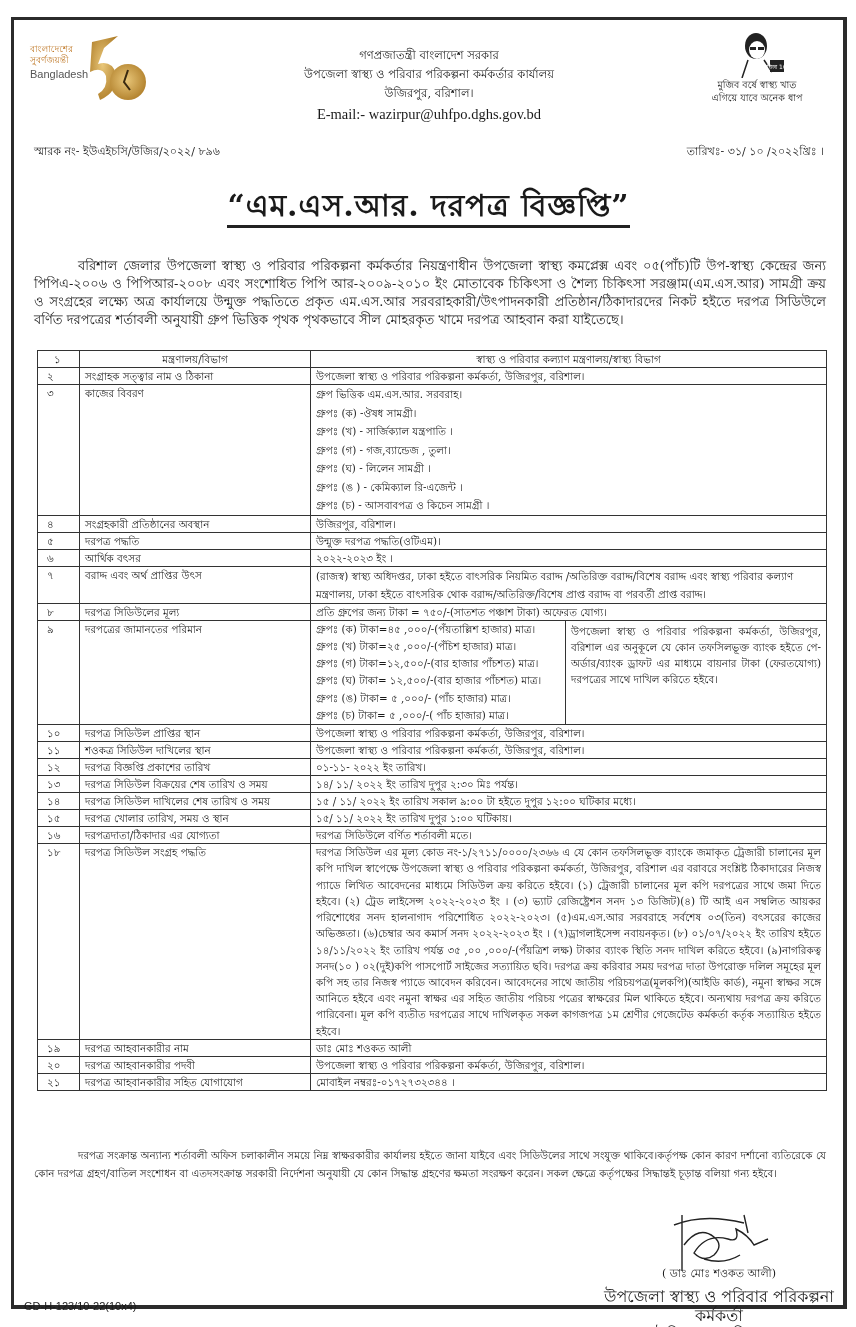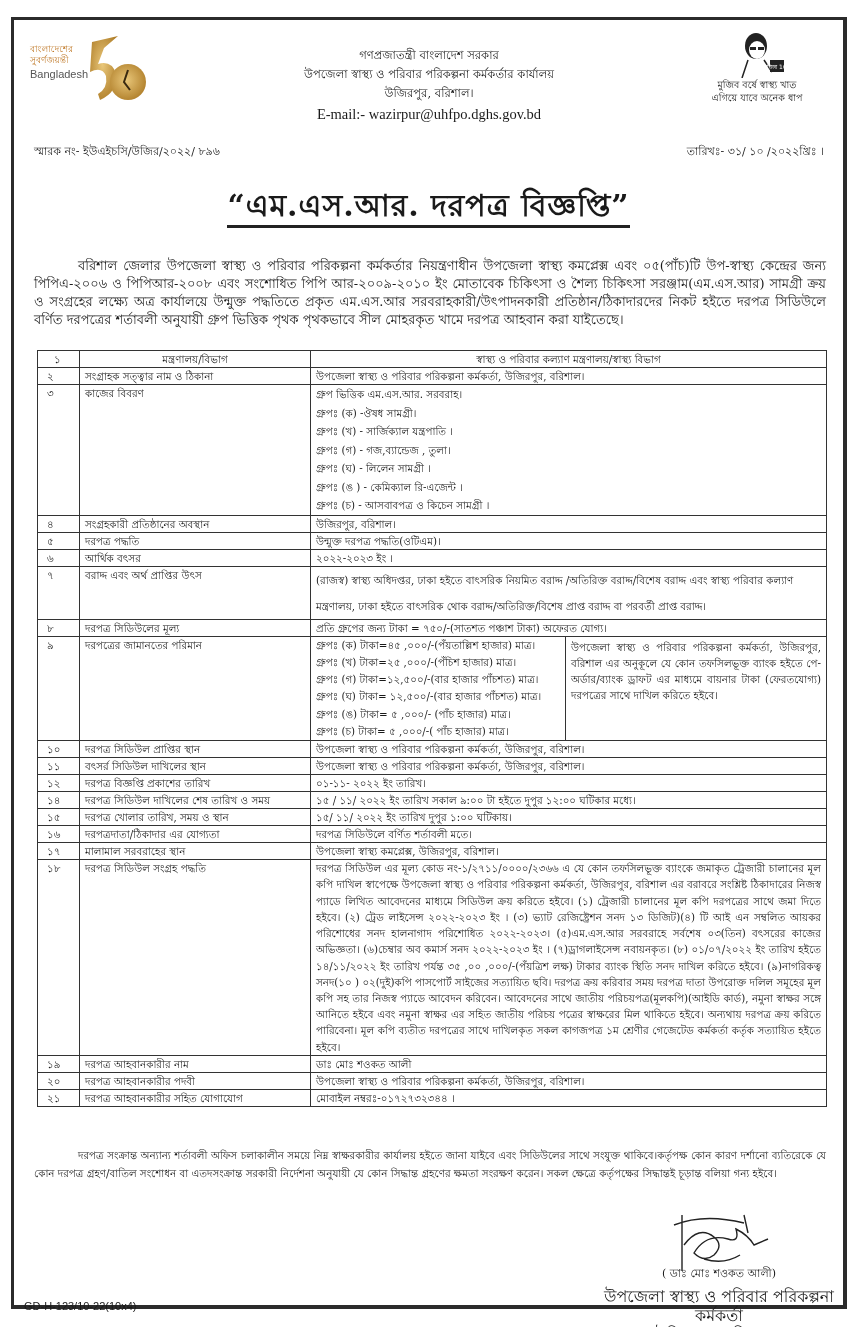--- a/index.html
+++ b/index.html
@@ -136,21 +136,21 @@
       <td colspan="2">উন্মুক্ত দরপত্র পদ্ধতি(ওটিএম)।</td>
     </tr>
     <tr>
       <td class="no">৬</td>
       <td class="lbl">আর্থিক বৎসর</td>
       <td colspan="2">২০২২-২০২৩ ইং ।</td>
     </tr>
     <tr>
       <td class="no">৭</td>
       <td class="lbl">বরাদ্দ এবং অর্থ প্রাপ্তির উৎস</td>
-      <td colspan="2" style="line-height:26px">(রাজস্ব) স্বাস্থ্য অধিদপ্তর, ঢাকা হইতে বাৎসরিক নিয়মিত বরাদ্দ /অতিরিক্ত বরাদ্দ/বিশেষ বরাদ্দ এবং স্বাস্থ্য পরিবার কল্যাণ মন্ত্রণালয়, ঢাকা হইতে বাৎসরিক থোক বরাদ্দ/অতিরিক্ত/বিশেষ প্রাপ্ত বরাদ্দ বা পরবর্তী প্রাপ্ত বরাদ্দ।</td>
+      <td colspan="2" style="line-height:18px">(রাজস্ব) স্বাস্থ্য অধিদপ্তর, ঢাকা হইতে বাৎসরিক নিয়মিত বরাদ্দ /অতিরিক্ত বরাদ্দ/বিশেষ বরাদ্দ এবং স্বাস্থ্য পরিবার কল্যাণ মন্ত্রণালয়, ঢাকা হইতে বাৎসরিক থোক বরাদ্দ/অতিরিক্ত/বিশেষ প্রাপ্ত বরাদ্দ বা পরবর্তী প্রাপ্ত বরাদ্দ।</td>
     </tr>
     <tr>
       <td class="no">৮</td>
       <td class="lbl">দরপত্র সিডিউলের মূল্য</td>
       <td colspan="2">প্রতি গ্রুপের জন্য টাকা = ৭৫০/-(সাতশত পঞ্চাশ টাকা) অফেরত যোগ্য।</td>
     </tr>
     <tr>
       <td class="no">৯</td>
       <td class="lbl">দরপত্রের জামানতের পরিমান</td>
       <td class="deposit-list" style="width:255px">
@@ -163,47 +163,47 @@
       </td>
       <td class="deposit-note">উপজেলা স্বাস্থ্য ও পরিবার পরিকল্পনা কর্মকর্তা, উজিরপুর, বরিশাল এর অনুকূলে যে কোন তফসিলভূক্ত ব্যাংক হইতে পে-অর্ডার/ব্যাংক ড্রাফট এর মাধ্যমে বায়নার টাকা (ফেরতযোগ্য) দরপত্রের সাথে দাখিল করিতে হইবে।</td>
     </tr>
     <tr>
       <td class="no">১০</td>
       <td class="lbl">দরপত্র সিডিউল প্রাপ্তির স্থান</td>
       <td colspan="2">উপজেলা স্বাস্থ্য ও পরিবার পরিকল্পনা কর্মকর্তা, উজিরপুর, বরিশাল।</td>
     </tr>
     <tr>
       <td class="no">১১</td>
-      <td class="lbl">বৎসর্র সিডিউল দাখিলের স্থান</td>
+      <td class="lbl">শওকত্র সিডিউল দাখিলের স্থান</td>
       <td colspan="2">উপজেলা স্বাস্থ্য ও পরিবার পরিকল্পনা কর্মকর্তা, উজিরপুর, বরিশাল।</td>
     </tr>
     <tr>
       <td class="no">১২</td>
       <td class="lbl">দরপত্র বিজ্ঞপ্তি প্রকাশের তারিখ</td>
       <td colspan="2">০১-১১- ২০২২ ইং তারিখ।</td>
     </tr>
     <tr>
+      <td class="no">১৩</td>
+      <td class="lbl">দরপত্র সিডিউল বিক্রয়ের শেষ তারিখ ও সময়</td>
+      <td colspan="2">১৪/ ১১/ ২০২২ ইং তারিখ দুপুর ২:৩০ মিঃ পর্যন্ত।</td>
+    </tr>
+    <tr>
       <td class="no">১৪</td>
       <td class="lbl">দরপত্র সিডিউল দাখিলের শেষ তারিখ ও সময়</td>
       <td colspan="2">১৫ / ১১/ ২০২২ ইং তারিখ সকাল ৯:০০ টা হইতে দুপুর ১২:০০ ঘটিকার মধ্যে।</td>
     </tr>
     <tr>
       <td class="no">১৫</td>
       <td class="lbl">দরপত্র খোলার তারিখ, সময় ও স্থান</td>
       <td colspan="2">১৫/ ১১/ ২০২২ ইং তারিখ দুপুর ১:০০ ঘটিকায়।</td>
     </tr>
     <tr>
       <td class="no">১৬</td>
       <td class="lbl">দরপত্রদাতা/ঠিকাদার এর যোগ্যতা</td>
       <td colspan="2">দরপত্র সিডিউলে বর্ণিত শর্তাবলী মতে।</td>
-    </tr>
-    <tr>
-      <td class="no">১৭</td>
-      <td class="lbl">মালামাল সরবরাহের স্থান</td>
-      <td colspan="2">উপজেলা স্বাস্থ্য কমপ্লেক্স, উজিরপুর, বরিশাল।</td>
     </tr>
     <tr>
       <td class="no">১৮</td>
       <td class="lbl">দরপত্র সিডিউল সংগ্রহ পদ্ধতি</td>
       <td colspan="2" class="justify">দরপত্র সিডিউল এর মূল্য কোড নং-১/২৭১১/০০০০/২৩৬৬ এ যে কোন তফসিলভূক্ত ব্যাংকে জমাকৃত ট্রেজারী চালানের মূল কপি দাখিল স্বাপেক্ষে উপজেলা স্বাস্থ্য ও পরিবার পরিকল্পনা কর্মকর্তা, উজিরপুর, বরিশাল এর বরাবরে সংশ্লিষ্ট ঠিকাদারের নিজস্ব প্যাডে লিখিত আবেদনের মাধ্যমে সিডিউল ক্রয় করিতে হইবে। (১) ট্রেজারী চালানের মূল কপি দরপত্রের সাথে জমা দিতে হইবে। (২) ট্রেড লাইসেন্স ২০২২-২০২৩ ইং । (৩) ভ্যাট রেজিষ্ট্রেশন সনদ ১৩ ডিজিট)(৪) টি আই এন সম্বলিত আয়কর পরিশোধের সনদ হালনাগাদ পরিশোধিত ২০২২-২০২৩। (৫)এম.এস.আর সরবরাহে সর্বশেষ ০৩(তিন) বৎসরের কাজের অভিজ্ঞতা। (৬)চেম্বার অব কমার্স সনদ ২০২২-২০২৩ ইং । (৭)ড্রাগলাইসেন্স নবায়নকৃত। (৮) ০১/০৭/২০২২ ইং তারিখ হইতে ১৪/১১/২০২২ ইং তারিখ পর্যন্ত ৩৫ ,০০ ,০০০/-(পঁয়ত্রিশ লক্ষ) টাকার ব্যাংক স্থিতি সনদ দাখিল করিতে হইবে। (৯)নাগরিকত্ব সনদ(১০ ) ০২(দুই)কপি পাসপোর্ট সাইজের সত্যায়িত ছবি। দরপত্র ক্রয় করিবার সময় দরপত্র দাতা উপরোক্ত দলিল সমূহের মূল কপি সহ তার নিজস্ব প্যাডে আবেদন করিবেন। আবেদনের সাথে জাতীয় পরিচয়পত্র(মূলকপি)(আইডি কার্ড), নমুনা স্বাক্ষর সঙ্গে আনিতে হইবে এবং নমুনা স্বাক্ষর এর সহিত জাতীয় পরিচয় পত্রের স্বাক্ষরের মিল থাকিতে হইবে। অন্যথায় দরপত্র ক্রয় করিতে পারিবেনা। মূল কপি ব্যতীত দরপত্রের সাথে দাখিলকৃত সকল কাগজপত্র ১ম শ্রেণীর গেজেটেড কর্মকর্তা কর্তৃক সত্যায়িত হইতে হইবে।</td>
     </tr>
     <tr>
       <td class="no">১৯</td>
       <td class="lbl">দরপত্র আহবানকারীর নাম</td>
       <td colspan="2">ডাঃ মোঃ শওকত আলী</td>

